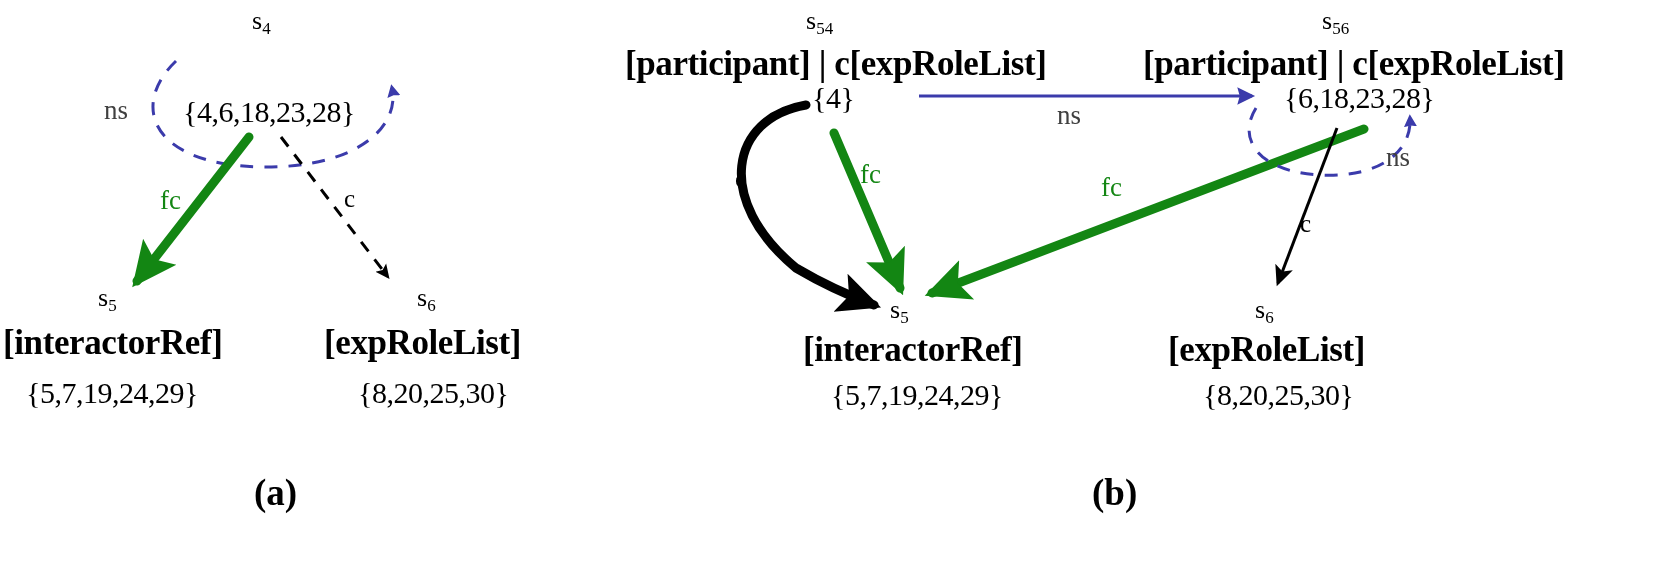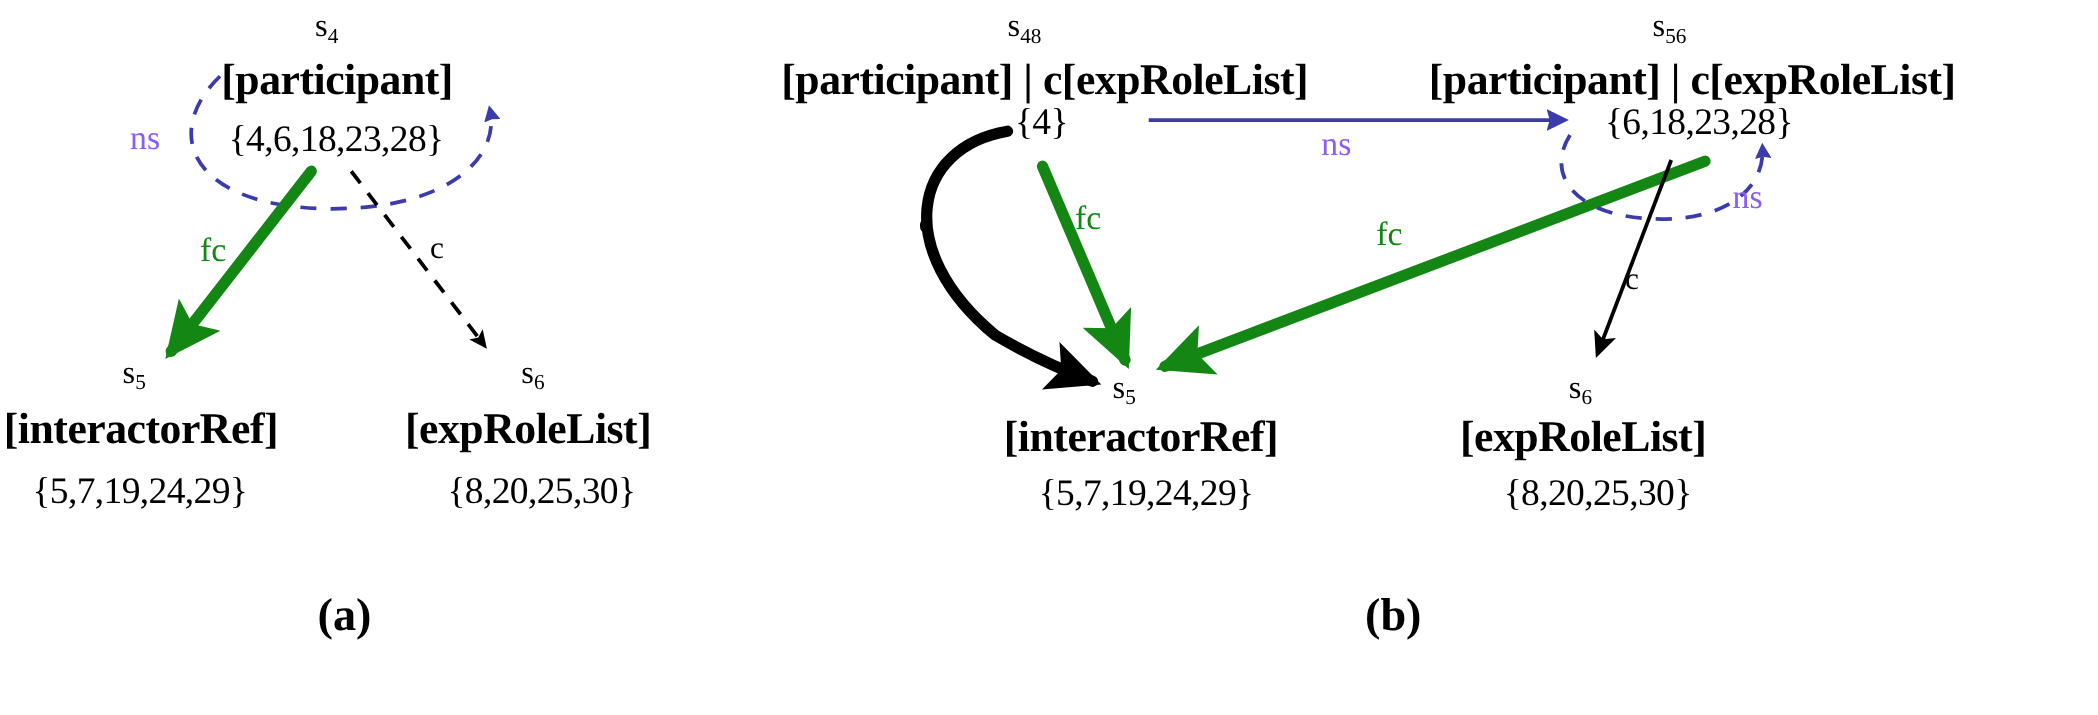--- a/index.html
+++ b/index.html
@@ -54,21 +54,21 @@
     letter-spacing: -0.5px;
   }
   
   .edge-lbl {
     font-size: 27px;
     font-weight: 400;
   }
   .edge-lbl.small {
     font-size: 25px;
   }
-  .edge-lbl.blue { color: #8b5cf6; text-align: center; }
+  .edge-lbl.blue { color: #404040; text-align: center; }
   .edge-lbl.green { color: #138613; }
   .edge-lbl.black { color: #000000; }
   
   .panel-caption {
     font-size: 37px;
     font-weight: bold;
   }
 </style>
 </head>
 <body>
@@ -109,21 +109,20 @@
     <line x1="1364" y1="129" x2="932" y2="293" stroke="#138613" stroke-width="9" stroke-linecap="round" marker-end="url(#ah-green)"></line>
 
     <path d="M 1256,108 C 1236,140 1260,172 1320,175 C 1382,178 1412,150 1410,118" fill="none" stroke="#3b3bab" stroke-width="3" stroke-dasharray="13,11" stroke-linecap="butt" marker-end="url(#ah-blue-big)"></path>
 
     <line x1="1337" y1="128" x2="1278" y2="283" stroke="#000000" stroke-width="3" marker-end="url(#ah-black-thin)"></line>
   </svg>
 
   <div class="lbl state-id" style="left:252px; top:8px;">
     <span>s</span><sub>4</sub>
   </div>
-  <div class="lbl node-type" style="left:177px; top:46px;">[participant]</div>
   <div class="lbl node-set" style="left:183px; top:97px;">{4,6,18,23,28}</div>
 
   <div class="lbl state-id" style="left:98px; top:285px;">
     <span>s</span><sub>5</sub>
   </div>
   <div class="lbl node-type" style="left:3px; top:325px;">[interactorRef]</div>
   <div class="lbl node-set" style="left:26px; top:378px;">{5,7,19,24,29}</div>
 
   <div class="lbl state-id" style="left:417px; top:285px;">
     <span>s</span><sub>6</sub>
@@ -131,21 +130,21 @@
   <div class="lbl node-type" style="left:324px; top:325px;">[expRoleList]</div>
   <div class="lbl node-set" style="left:358px; top:378px;">{8,20,25,30}</div>
 
   <div class="lbl edge-lbl blue" style="left:104px; top:97px;">ns</div>
   <div class="lbl edge-lbl green" style="left:160px; top:187px;">fc</div>
   <div class="lbl edge-lbl black small" style="left:344px; top:186px;">c</div>
 
   <div class="lbl panel-caption" style="left:254px; top:474px;">(a)</div>
 
   <div class="lbl state-id" style="left:806px; top:8px;">
-    <span>s</span><sub>48</sub>
+    <span>s</span><sub>54</sub>
   </div>
   <div class="lbl node-type" style="left:625px; top:46px;">[participant] | c[expRoleList]</div>
   <div class="lbl node-set" style="left:812px; top:83px;">{4}</div>
 
   <div class="lbl state-id" style="left:1322px; top:8px;">
     <span>s</span><sub>56</sub>
   </div>
   <div class="lbl node-type" style="left:1143px; top:46px;">[participant] | c[expRoleList]</div>
   <div class="lbl node-set" style="left:1268px; top:83px;margin-left:16px;">{6,18,23,28}</div>
 

